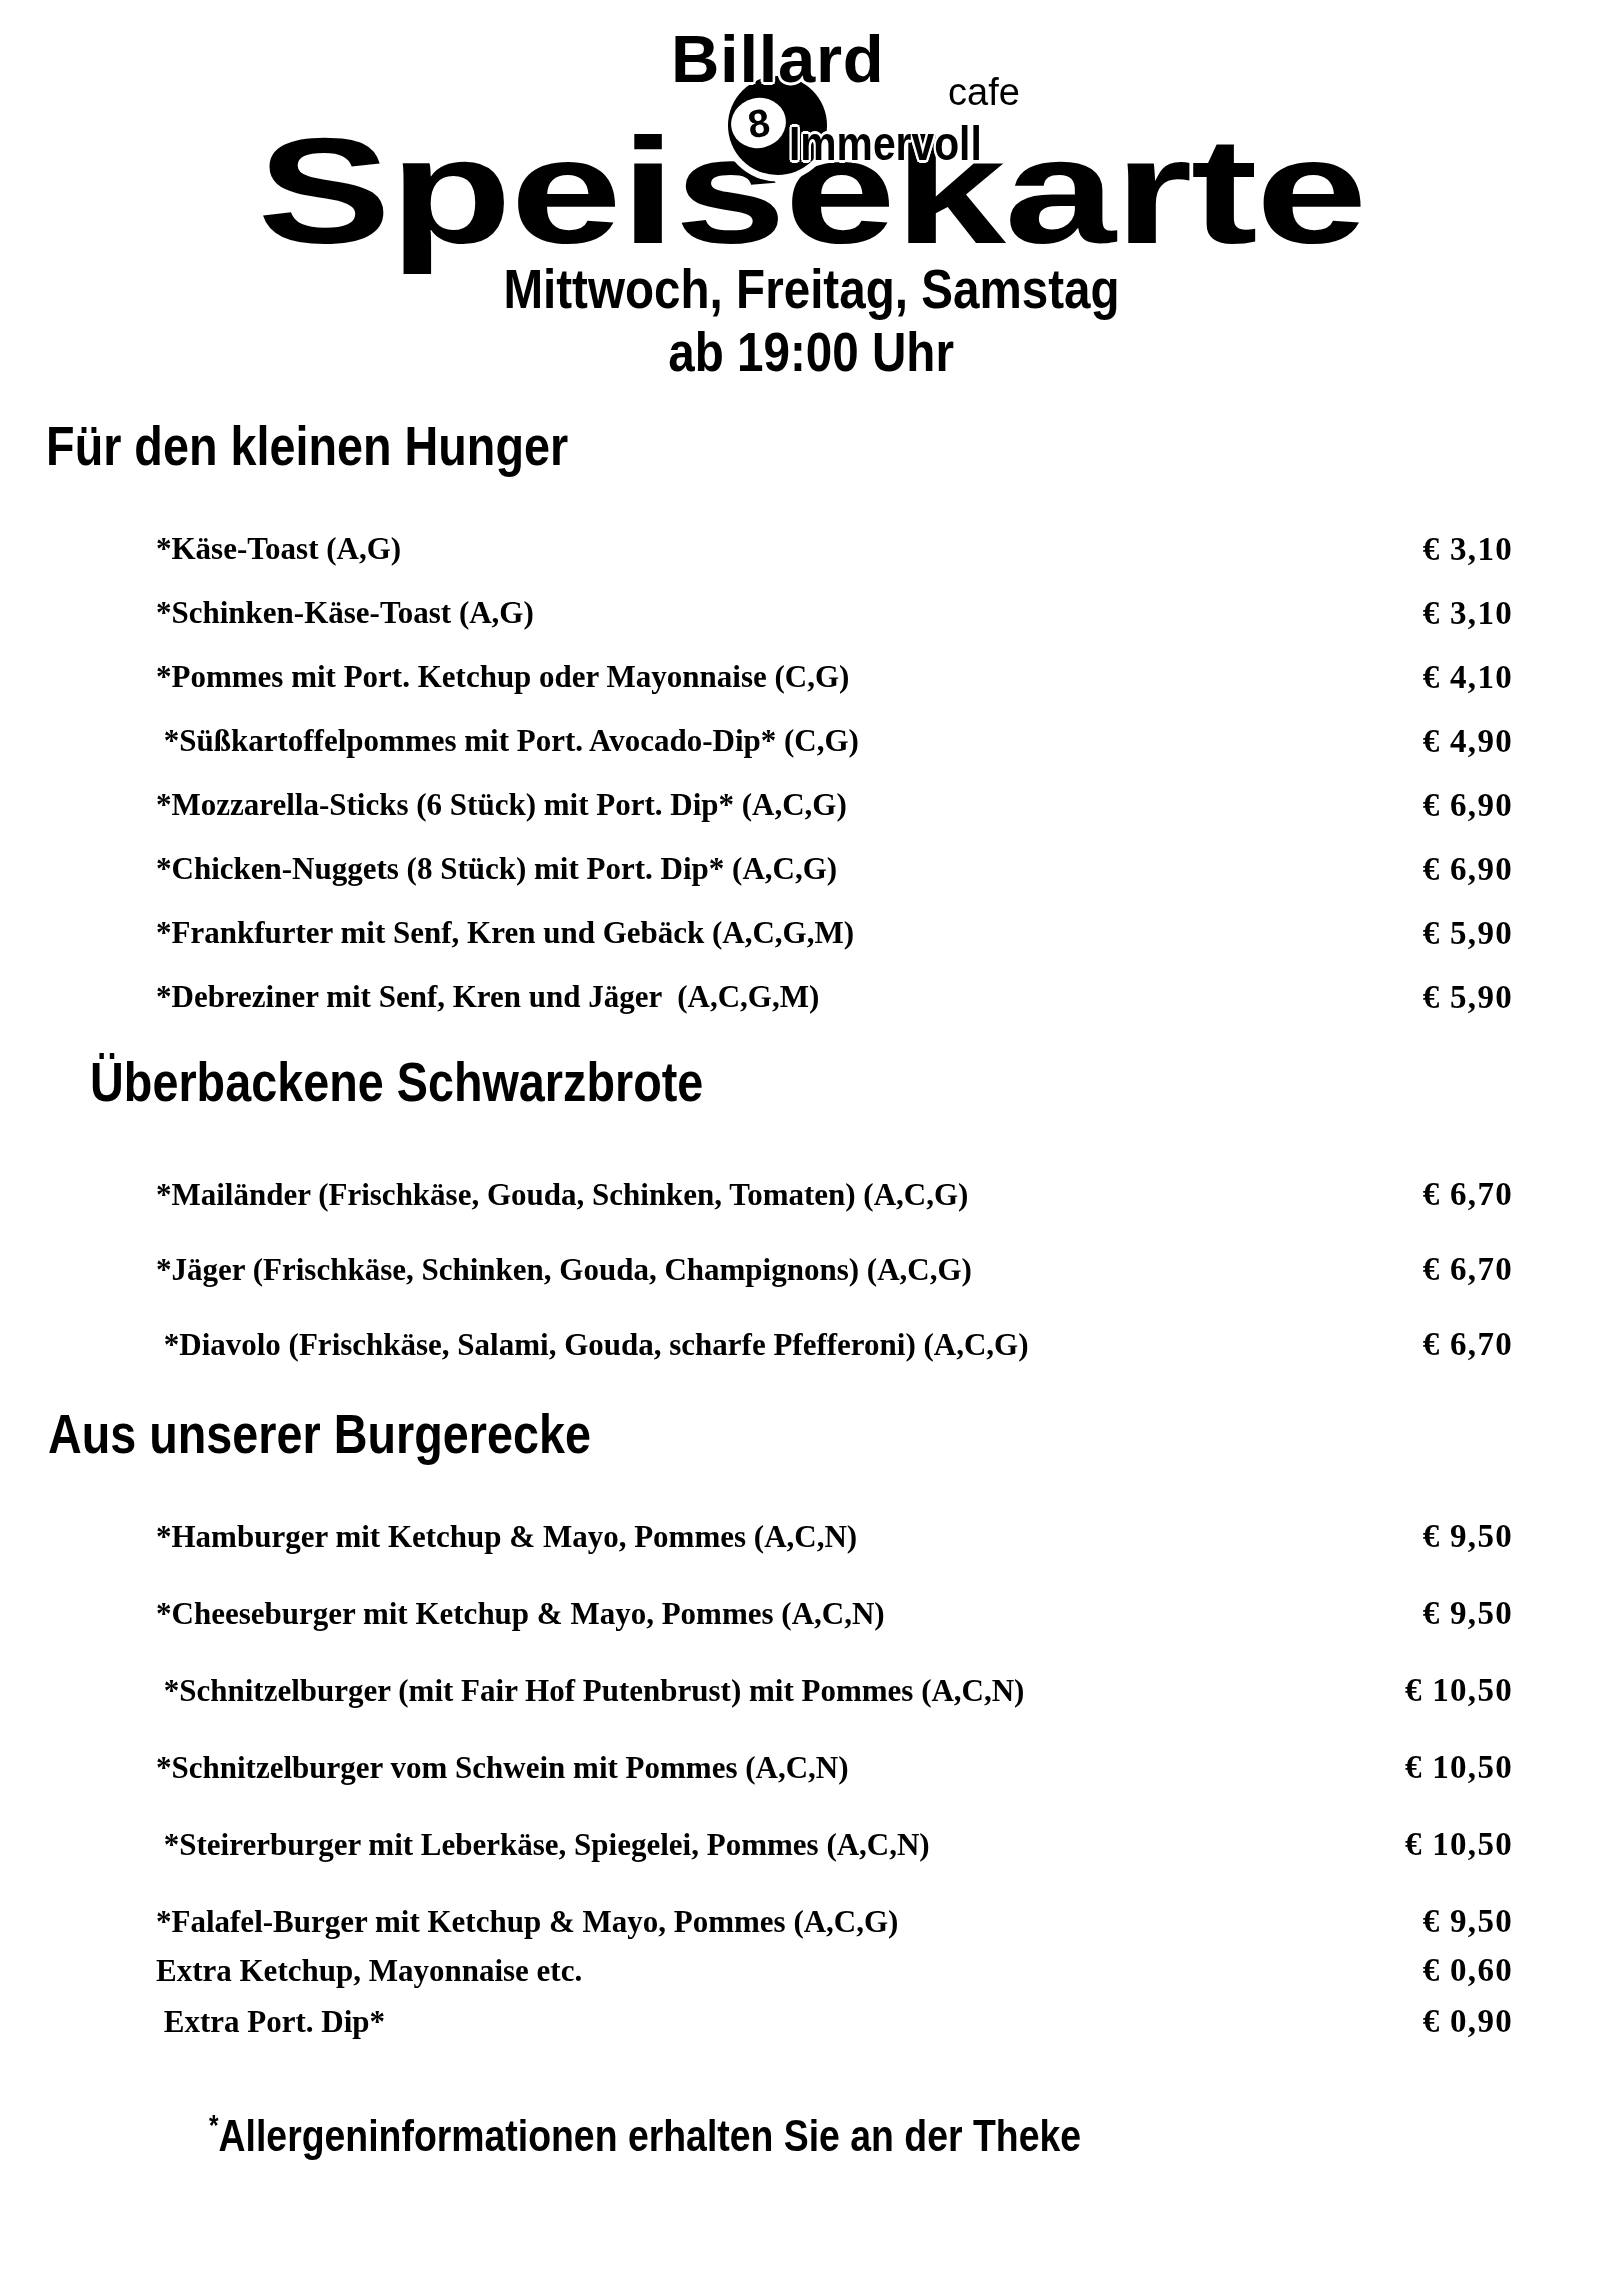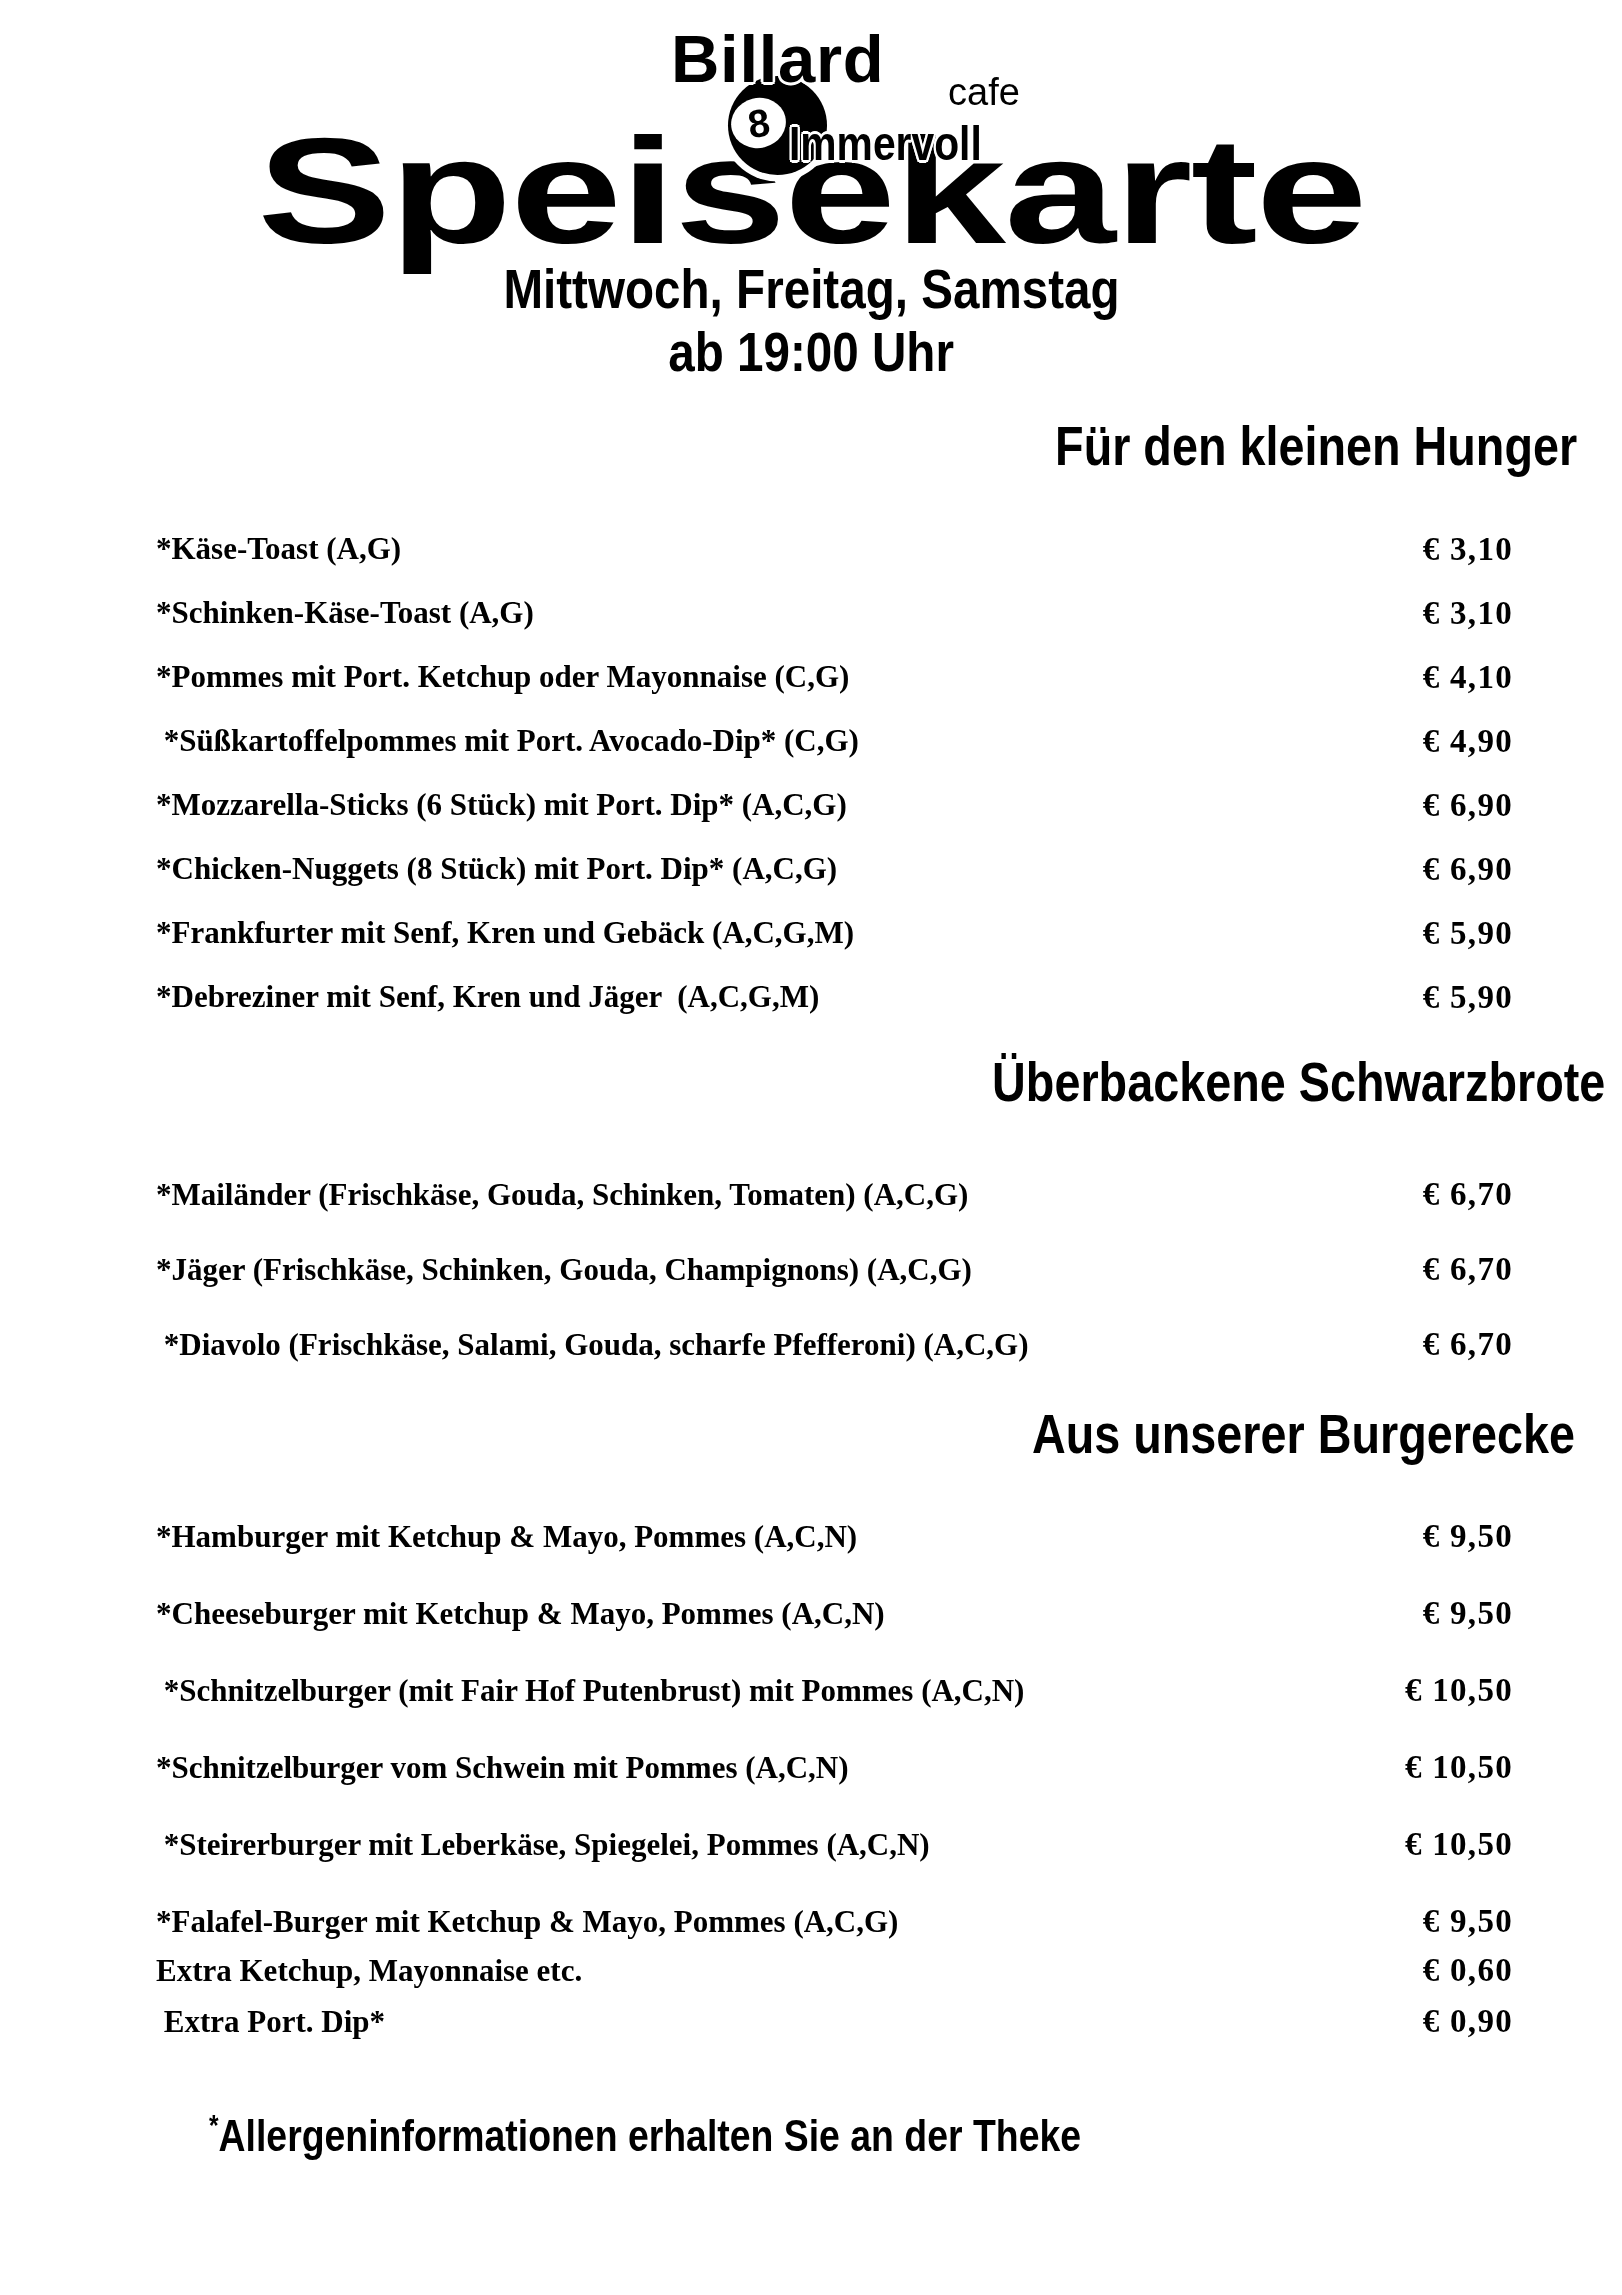--- a/index.html
+++ b/index.html
@@ -57,21 +57,21 @@
   .schedule {
     position:absolute; top:258px; left:0; width:1623px; z-index:1;
     text-align:center;
     font-family:"Liberation Sans", sans-serif; font-weight:700;
     font-size:56px; line-height:1.12;
   }
   .condensed { display:inline-block; transform:scaleX(0.85); transform-origin:center; white-space:nowrap; }
 
   
   .section-heading {
-    position:absolute; left:0; width:1623px; text-align:right;
+    position:absolute; left:0; width:1623px; text-align:left;
     font-family:"Liberation Sans", sans-serif; font-weight:700;
     font-size:55px; line-height:1;
   }
   .heading-1 { top:419px; }
   .heading-2 { top:1055px;margin-left:36px; }
   .heading-3 { top:1407px; }
 
   
   .menu-rows { position:absolute; left:156px; right:110px; }
   .rows-s1 { top:517px; }

